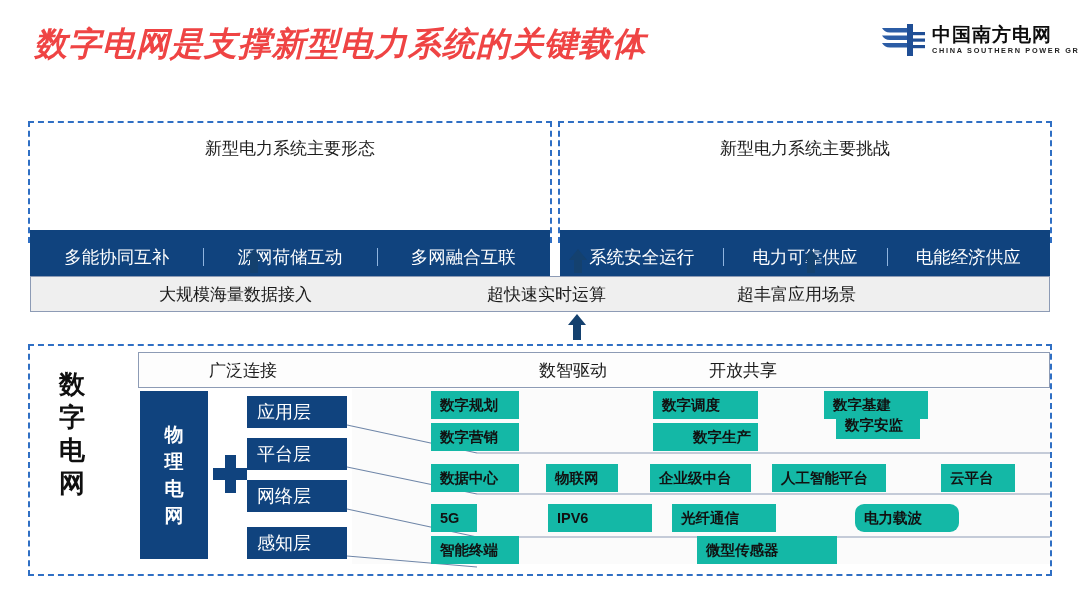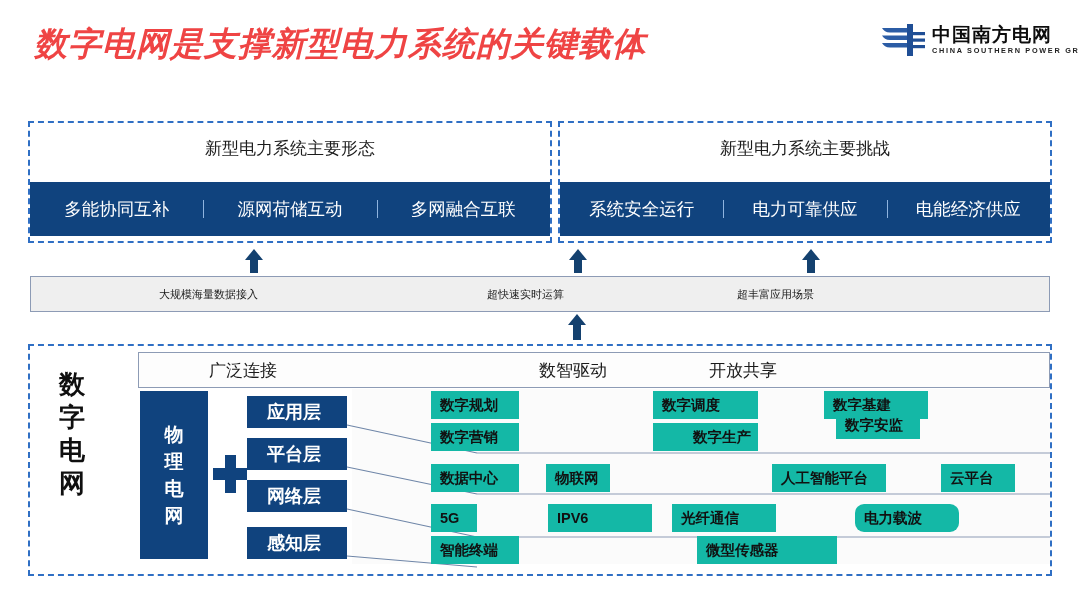--- a/index.html
+++ b/index.html
@@ -40,20 +40,21 @@
     position:absolute;
     text-align:center;
     font-size:17px;color:#1c1c1c;
     white-space:nowrap;
   }
   .navy-bar{
     position:absolute;
     background:#10437e;
     display:flex;align-items:center;
     box-sizing:border-box;
+    margin-top:48px;
   }
   .navy-cell{
     flex:1 1 0;
     text-align:center;
     color:#ffffff;
     font-size:17.5px;
     white-space:nowrap;
     position:relative;
   }
   .navy-cell + .navy-cell::before{
@@ -73,21 +74,21 @@
   }
 
   
   .gray-strip{
     position:absolute;
     background:#efefef;border:1px solid #8d9bb5;
     box-sizing:border-box;
   }
   .gray-strip span{
     position:absolute;top:50%;transform:translateY(-50%);
-    font-size:11px;color:#1b1b1b;white-space:nowrap;
+    font-size:17px;color:#1b1b1b;white-space:nowrap;
   }
 
   
   .bigleft{
     position:absolute;left:52px;top:368px;width:40px;
     font-size:26px;font-weight:bold;color:#0f0f0f;
     line-height:33px;text-align:center;
   }
   .inner-box{
     position:absolute;
@@ -114,23 +115,23 @@
   }
   .plus::before,.plus::after{
     content:"";position:absolute;background:#10437e;
   }
   .plus::before{left:12px;top:0;width:11px;height:38px;}
   .plus::after{left:0;top:13px;width:34px;height:12px;}
 
   .layer-block{
     position:absolute;left:247px;width:100px;height:32px;
     background:#10437e;color:#ffffff;
-    font-size:18px;font-weight:bold;
+    font-size:18px;font-weight:normal;
     display:flex;align-items:center;
-    padding-left:20px;box-sizing:border-box;
+    padding-left:10px;box-sizing:border-box;
   }
 
   .tag{
     position:absolute;height:28px;
     background:#14b8a6;color:#111111;
     font-size:14.5px;font-weight:bold;
     display:flex;align-items:center;
     padding-left:9px;box-sizing:border-box;
     white-space:nowrap;
   }
@@ -233,21 +234,22 @@
 
   <div class="tag" style="left:431px;top:391px;width:88px;">数字规划</div>
   <div class="tag" style="left:653px;top:391px;width:105px;">数字调度</div>
   <div class="tag" style="left:824px;top:391px;width:104px;">数字基建</div>
 
   <div class="tag" style="left:431px;top:423px;width:88px;">数字营销</div>
   <div class="tag" style="left:653px;top:423px;width:105px;padding-left:40px;">数字生产</div>
   <div class="tag" style="left:836px;top:411px;width:84px;">数字安监</div>
 
   <div class="tag" style="left:431px;top:464px;width:88px;">数据中心</div>
-  <div class="tag" style="left:546px;top:464px;width:64px;">物联网</div>
+  <div class="tag" style="left:546px;top:464px;width:72px;">物联网</div>
+  <div class="tag" style="left:650px;top:464px;width:101px;">企业级中台</div>
   <div class="tag" style="left:772px;top:464px;width:114px;">人工智能平台</div>
   <div class="tag" style="left:941px;top:464px;width:74px;">云平台</div>
 
   <div class="tag" style="left:431px;top:504px;width:46px;">5G</div>
   <div class="tag" style="left:548px;top:504px;width:104px;">IPV6</div>
   <div class="tag" style="left:672px;top:504px;width:104px;">光纤通信</div>
   <div class="tag" style="left:855px;top:504px;width:104px;border-radius:9px;">电力载波</div>
 
   <div class="tag" style="left:431px;top:536px;width:88px;">智能终端</div>
   <div class="tag" style="left:697px;top:536px;width:140px;">微型传感器</div>

